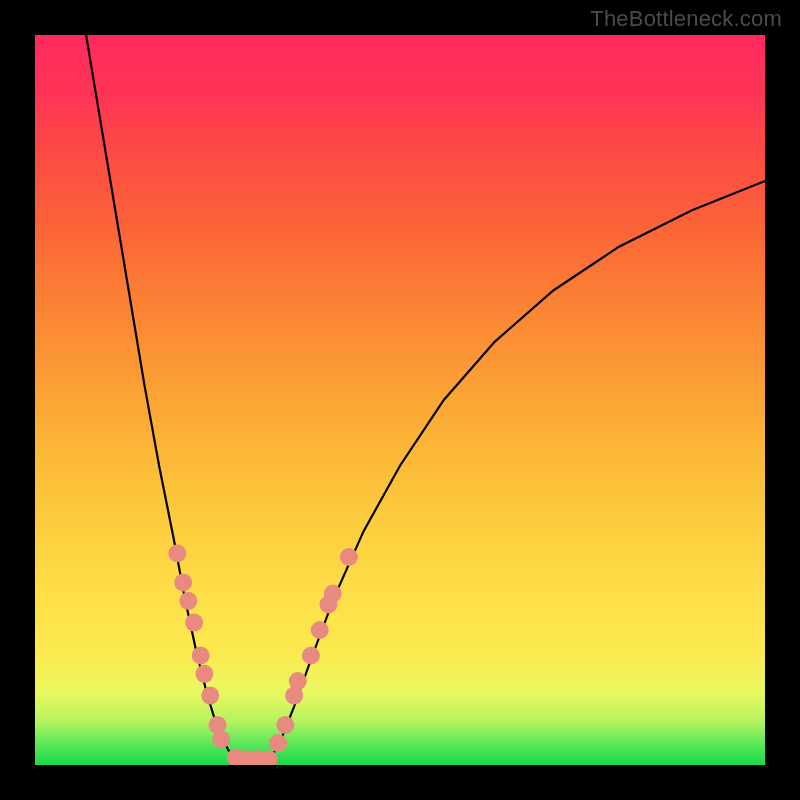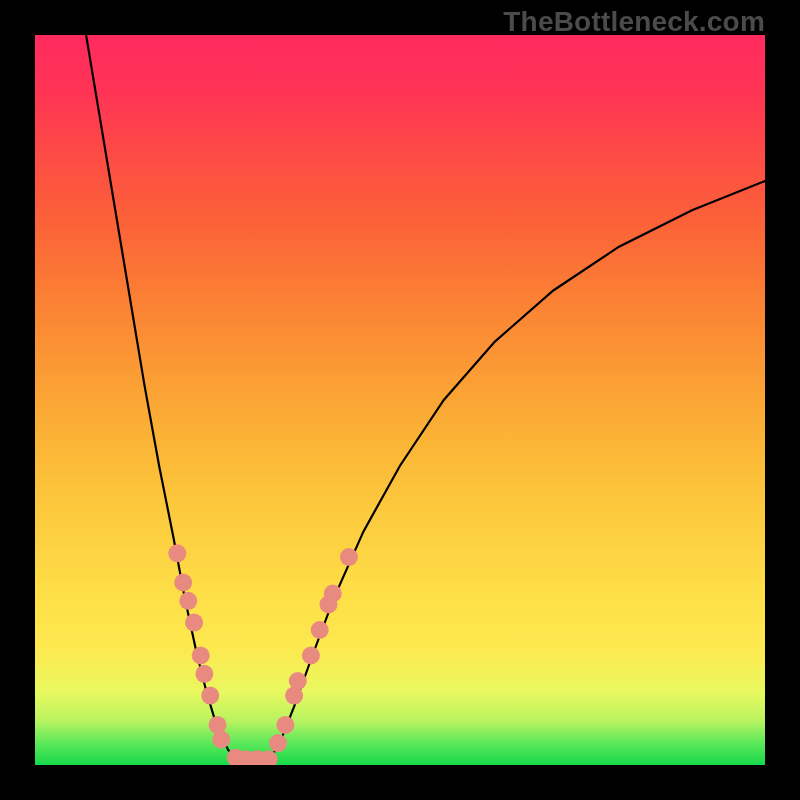--- a/index.html
+++ b/index.html
@@ -41,24 +41,24 @@
       #fc6338 74%,
       #fd4a45 84%,
       #ff3455 92%,
       #ff2a5e 100%
     );
     overflow: hidden;
   }
   .watermark {
     position: absolute;
     top: 6px;
-    right: 35px;
+    right: 18px;
     color: #4b4b4b;
-    font-size: 28px;
-    font-weight: 700;
+    font-size: 22px;
+    font-weight: 400;
     letter-spacing: 0.2px;
     user-select: none;
   }
   svg.curve {
     position: absolute;
     left: 0;
     top: 0;
     width: 730px;
     height: 730px;
   }

